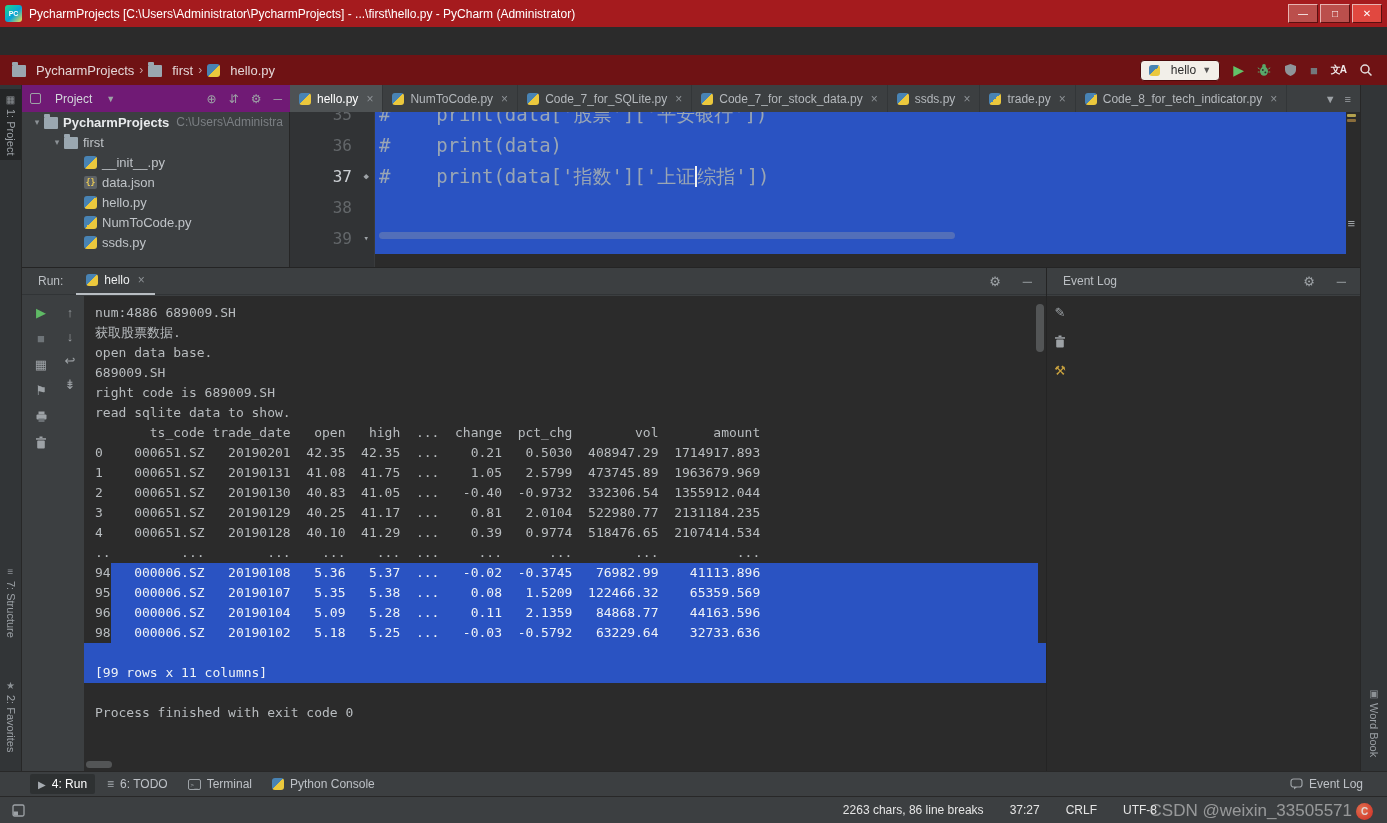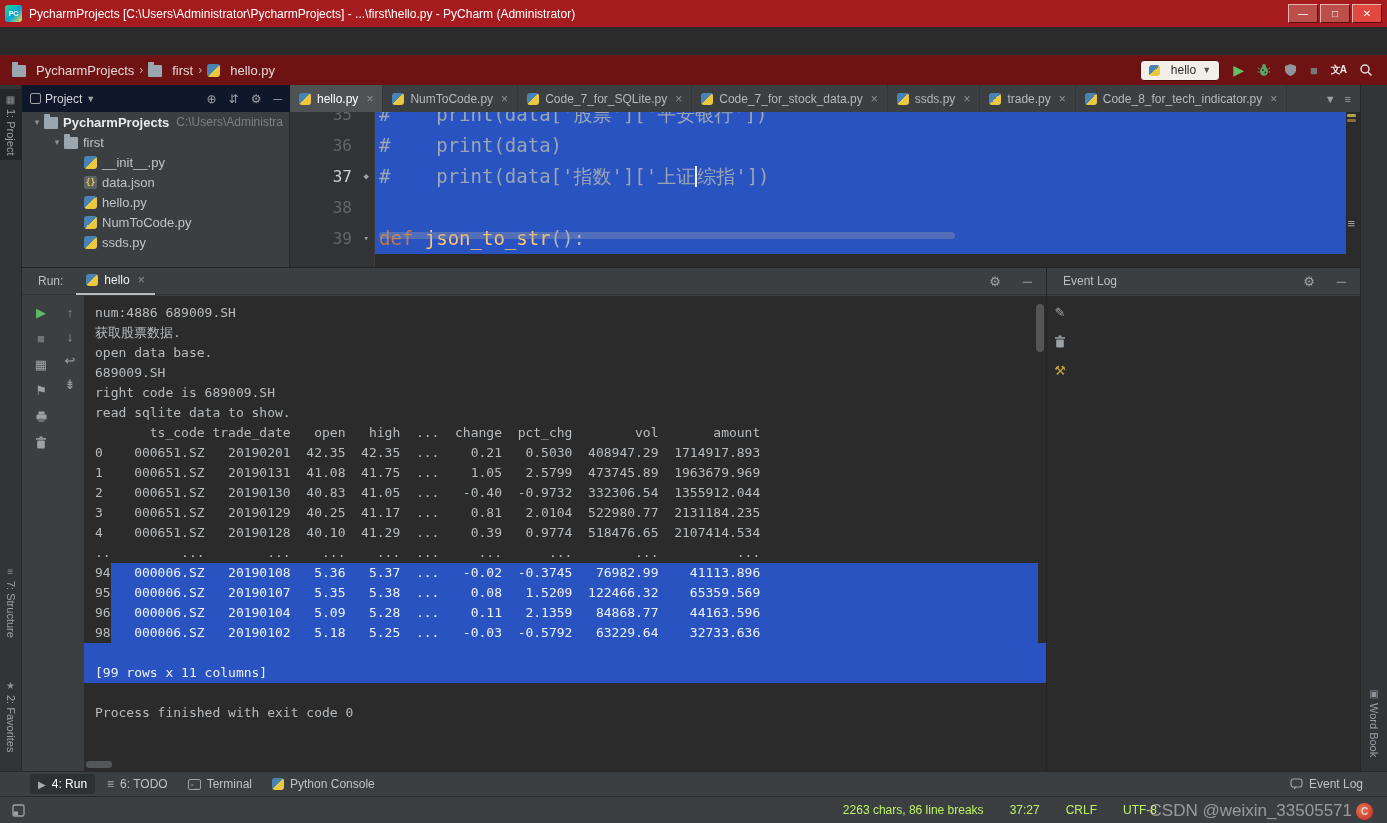--- a/index.html
+++ b/index.html
@@ -40,22 +40,22 @@
   
   .lstripe{position:absolute;left:0;top:85px;width:22px;height:686px;background:#323537;border-right:1px solid #272727}
   .rstripe{position:absolute;left:1360px;top:85px;width:27px;height:686px;background:#323537;border-left:1px solid #272727}
   .stripe-btn{position:absolute;left:0;width:100%;display:flex;flex-direction:column;align-items:center;gap:4px;
               color:#9ba0a5;font-size:11px;padding:5px 0}
   .stripe-btn .vtext{writing-mode:vertical-rl;white-space:nowrap}
   .stripe-btn .sic{font-size:10px;color:#8d9296}
   .stripe-btn.active{background:rgba(0,0,0,.28)}
 
   
-  .phdr{position:absolute;left:22px;top:85px;width:268px;height:27px;background:#0f172a;display:flex;
-        align-items:center;padding:0 8px;font-size:12px;color:#d2d6da;gap:4px}
+  .phdr{position:absolute;left:22px;top:85px;width:268px;height:27px;background:#701a75;display:flex;
+        align-items:center;padding:0 8px;font-size:12px;color:#d2d6da;gap:14px}
   .phdr .ph-box{width:11px;height:11px;border:1px solid #9da2a6;border-radius:2px}
   .phdr .caret{color:#9da2a6;font-size:9px}
   .phdr-icons{margin-left:auto;display:flex;gap:12px;color:#9da2a6;font-size:12px}
   .ptree{position:absolute;left:22px;top:112px;width:268px;height:155px;background:#3c3f41;overflow:hidden;
          font-size:13px;border-right:1px solid #262626}
   .trow{height:20px;display:flex;align-items:center;white-space:nowrap;overflow:hidden}
   .tarrow{width:14px;color:#8c9196;font-size:9px;text-align:center;flex:none}
   .tlabel{color:#bfc3c7}
   .tlabel.bold{color:#e8eaec;font-weight:bold}
   .tpath{color:#7b7f83;margin-left:7px;font-size:12px}
@@ -134,21 +134,21 @@
   .bb-item{display:flex;align-items:center;gap:6px;padding:3px 8px;margin-right:4px;border-radius:2px}
   .bb-item.first{margin-left:30px}
   .bb-item.active{background:rgba(0,0,0,.22);color:#fff}
   .bb-ic{color:#a7acb1;font-size:10px}
   .term-ic{width:13px;height:11px;border:1px solid #9da2a6;border-radius:2px;font:6px/9px "DejaVu Sans Mono",monospace;
            color:#9da2a6;text-align:center;display:inline-block}
   .bb-right{margin-left:auto;margin-right:16px;display:flex;align-items:center;gap:6px}
 
   
   .statusbar{position:absolute;left:0;top:796px;width:100%;height:27px;background:#3c3f41;border-top:1px solid #282828;
-             display:flex;align-items:center;font-size:12px;color:#bef264;padding:0 12px}
+             display:flex;align-items:center;font-size:12px;color:#e5e5e5;padding:0 12px}
   .sb-right{margin-left:auto;display:flex;gap:26px;margin-right:218px}
 
   
   .watermark{position:absolute;right:14px;bottom:2px;display:flex;align-items:center;gap:4px;z-index:50;
              font-size:17px;color:rgba(225,225,225,.55)}
   .wm-icon{width:17px;height:17px;border-radius:50%;background:radial-gradient(circle at 35% 35%,#ff7a52,#e8281e);
            color:rgba(255,255,255,.9);font-size:10px;font-weight:bold;display:flex;align-items:center;justify-content:center;
            opacity:.85}
 
   svg{display:block}
@@ -351,21 +351,20 @@
           <div class="gl">38</div>
           <div class="gl">39<span class="gicon">▾</span></div>
         </div>
     </div>
     <div class="ed-code">
       <div class="cwrap" id="codelines">
           <div class="cdl"><span class="tok comment">#    print(data['股票']['平安银行'])</span></div>
           <div class="cdl"><span class="tok comment">#    print(data)</span></div>
           <div class="cdl"><span class="tok comment">#    print(data['指数']['上证</span><span class="caret-bar"></span><span class="tok comment">综指'])</span></div>
           <div class="cdl"></div>
-          <div class="cdl"><span class="tok kw">def </span><span class="tok fn">json_to_str</span><span class="tok plain">():</span></div>
         </div>
     </div>
     <div class="ed-hscroll"></div>
     <div class="ed-mark" style="top:2px"></div>
     <div class="ed-mark" style="top:7px;background:#8a6d3b"></div>
     <div class="ed-inspect">≡</div>
   </div>
 
   <div class="runpanel">
     <div class="panel-hdr">

